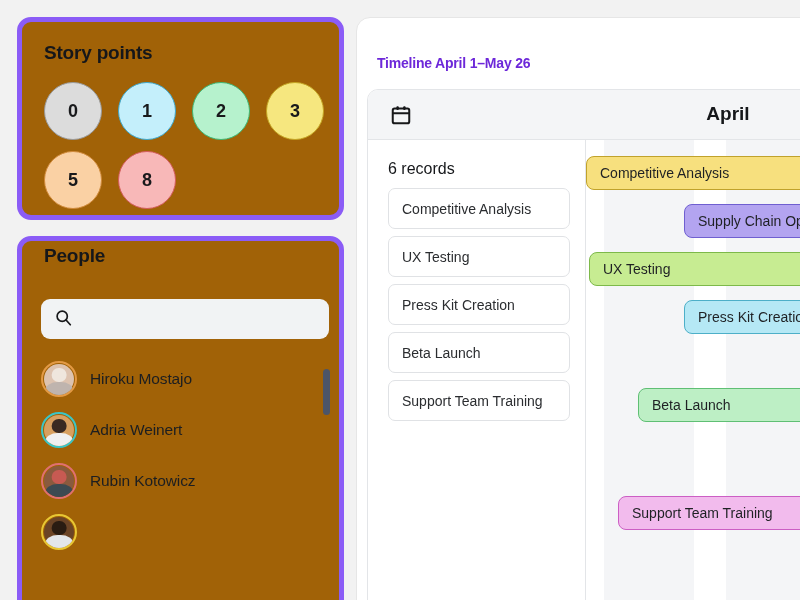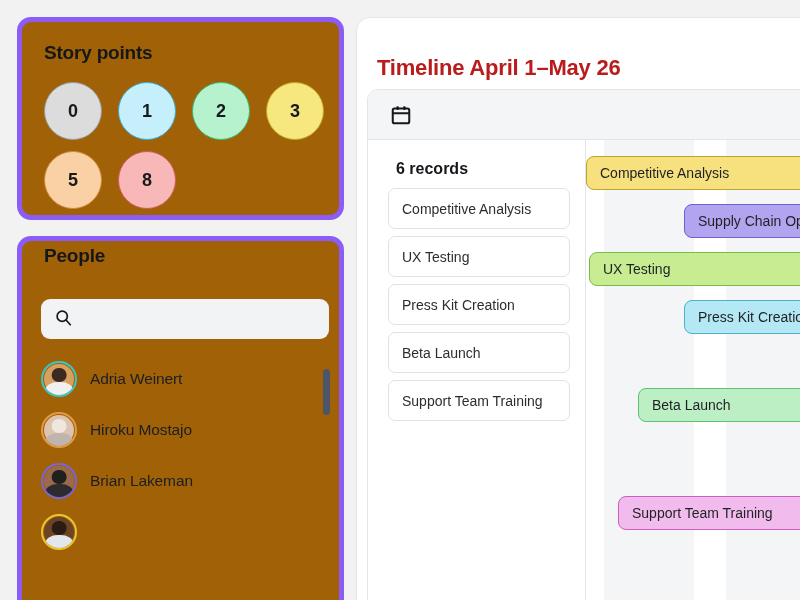--- a/index.html
+++ b/index.html
@@ -93,21 +93,21 @@
 
   
   #timeline-card {
     position: absolute; left: 356px; top: 17px;
     width: 470px; height: 599px;
     background: #fff; border: 1px solid #e6e6e6;
     border-radius: 14px; overflow: hidden;
   }
   .tl-title {
     position: absolute; left: 20px; top: 37px;
-    font-size: 22px; font-weight: bold; color: #b91c1c;
+    font-size: 14px; font-weight: bold; color: #6d28d9;
     letter-spacing: -0.2px;
   }
   .tl-body {
     position: absolute; left: 10px; top: 71px;
     width: 460px; height: 528px;
     border: 1px solid #e3e5e8; border-top-left-radius: 11px;
     border-top-right-radius: 11px; overflow: hidden;
     background: #fff;
   }
   .tl-header {
@@ -122,21 +122,21 @@
     font-size: 19px; font-weight: bold; color: #15171a;
   }
   .tl-grid { position: absolute; left: 0; top: 50px; width: 100%; bottom: 0; }
 
   .records-pane {
     position: absolute; left: 0; top: 0; width: 218px; bottom: 0;
     background: #fff; border-right: 1px solid #e3e5e8; z-index: 3;
   }
   .records-count {
     position: absolute; left: 20px; top: 20px;
-    font-size: 16px; font-weight: bold; color: #15171a; margin-left: 8px;
+    font-size: 16px; font-weight: normal; color: #15171a;
   }
   .record-list { position: absolute; left: 20px; top: 48px; width: 182px; }
   .record-item {
     height: 41px; border: 1px solid #e0e2e5; border-radius: 7px;
     margin-bottom: 7px; display: flex; align-items: center;
     padding-left: 13px; font-size: 14px; color: #2b2d30;
     background: #fff; white-space: nowrap; overflow: hidden;
   }
 
   .chart-pane { position: absolute; left: 218px; top: 0; right: 0; bottom: 0; overflow: hidden; }
@@ -174,42 +174,42 @@
         <svg width="17" height="17" viewBox="0 0 20 20" fill="none">
           <circle cx="8.5" cy="8.5" r="6" stroke="#17181a" stroke-width="2"></circle>
           <line x1="13" y1="13" x2="18" y2="18.5" stroke="#17181a" stroke-width="2" stroke-linecap="round"></line>
         </svg>
       </span>
       <input class="search-input" value="" placeholder="" style="">
     </div>
 
     <div class="people-list" id="people-list">
         <div class="person">
+          <div class="avatar" style="border-color: rgb(227, 154, 69);">
+            <div class="face" style="background:#ddc3b0"></div>
+            <div class="body" style="background:#bfb4ae"></div>
+            <div class="head" style="background:#efe6dd"></div>
+          </div>
+          <div class="person-name">Hiroku Mostajo</div>
+        </div>
+        <div class="person">
           <div class="avatar" style="border-color: rgb(59, 198, 198);">
             <div class="face" style="background:#d8a05f"></div>
             <div class="body" style="background:#f0f0f0"></div>
             <div class="head" style="background:#3a2a22"></div>
           </div>
           <div class="person-name">Adria Weinert</div>
         </div>
         <div class="person">
-          <div class="avatar" style="border-color: rgb(227, 154, 69);">
-            <div class="face" style="background:#ddc3b0"></div>
-            <div class="body" style="background:#bfb4ae"></div>
-            <div class="head" style="background:#efe6dd"></div>
-          </div>
-          <div class="person-name">Hiroku Mostajo</div>
-        </div>
-        <div class="person">
-          <div class="avatar" style="border-color: rgb(123, 99, 216);">
-            <div class="face" style="background:#9b6a4a"></div>
-            <div class="body" style="background:#2c2c30"></div>
-            <div class="head" style="background:#20201f"></div>
-          </div>
-          <div class="person-name">Brian Lakeman</div>
+          <div class="avatar" style="border-color: rgb(224, 112, 112);">
+            <div class="face" style="background:#8a5a3e"></div>
+            <div class="body" style="background:#3c4a52"></div>
+            <div class="head" style="background:#c75a52"></div>
+          </div>
+          <div class="person-name">Rubin Kotowicz</div>
         </div>
         <div class="person">
           <div class="avatar" style="border-color: rgb(232, 199, 51);">
             <div class="face" style="background:#6b4426"></div>
             <div class="body" style="background:#e3e6ea"></div>
             <div class="head" style="background:#2a1c12"></div>
           </div>
         </div>
       </div>
     <div class="scrollbar-track">
@@ -223,20 +223,21 @@
     <div class="tl-body">
       <div class="tl-header">
         <span class="cal-icon">
           <svg width="22" height="22" viewBox="0 0 24 24" fill="none">
             <rect x="3" y="5" width="18" height="16" rx="2" stroke="#17181a" stroke-width="2.2"></rect>
             <line x1="3" y1="10" x2="21" y2="10" stroke="#17181a" stroke-width="2.2"></line>
             <rect x="7" y="2.5" width="2.6" height="4" rx="1" fill="#17181a"></rect>
             <rect x="14.4" y="2.5" width="2.6" height="4" rx="1" fill="#17181a"></rect>
           </svg>
         </span>
+        <div class="month-label">April</div>
       </div>
 
       <div class="tl-grid">
         <div class="records-pane">
           <div class="records-count">6 records</div>
           <div class="record-list" id="record-list">
               <div class="record-item">Competitive Analysis</div>
               <div class="record-item">UX Testing</div>
               <div class="record-item">Press Kit Creation</div>
               <div class="record-item">Beta Launch</div>

